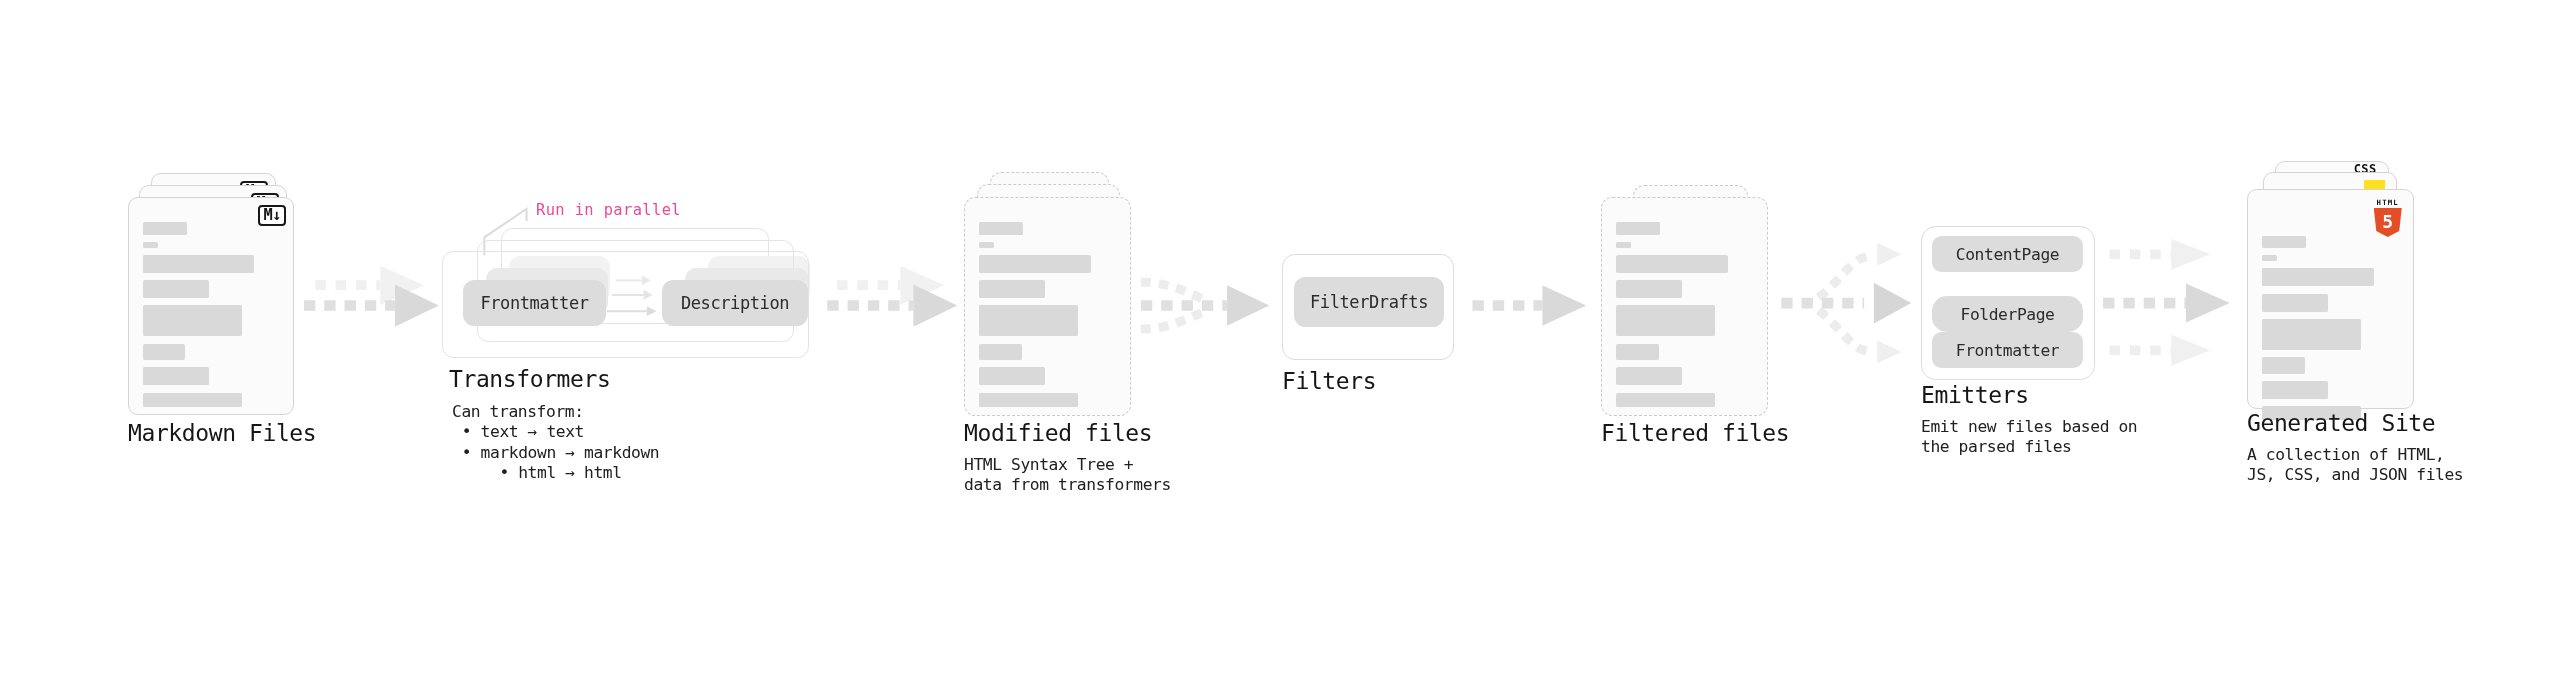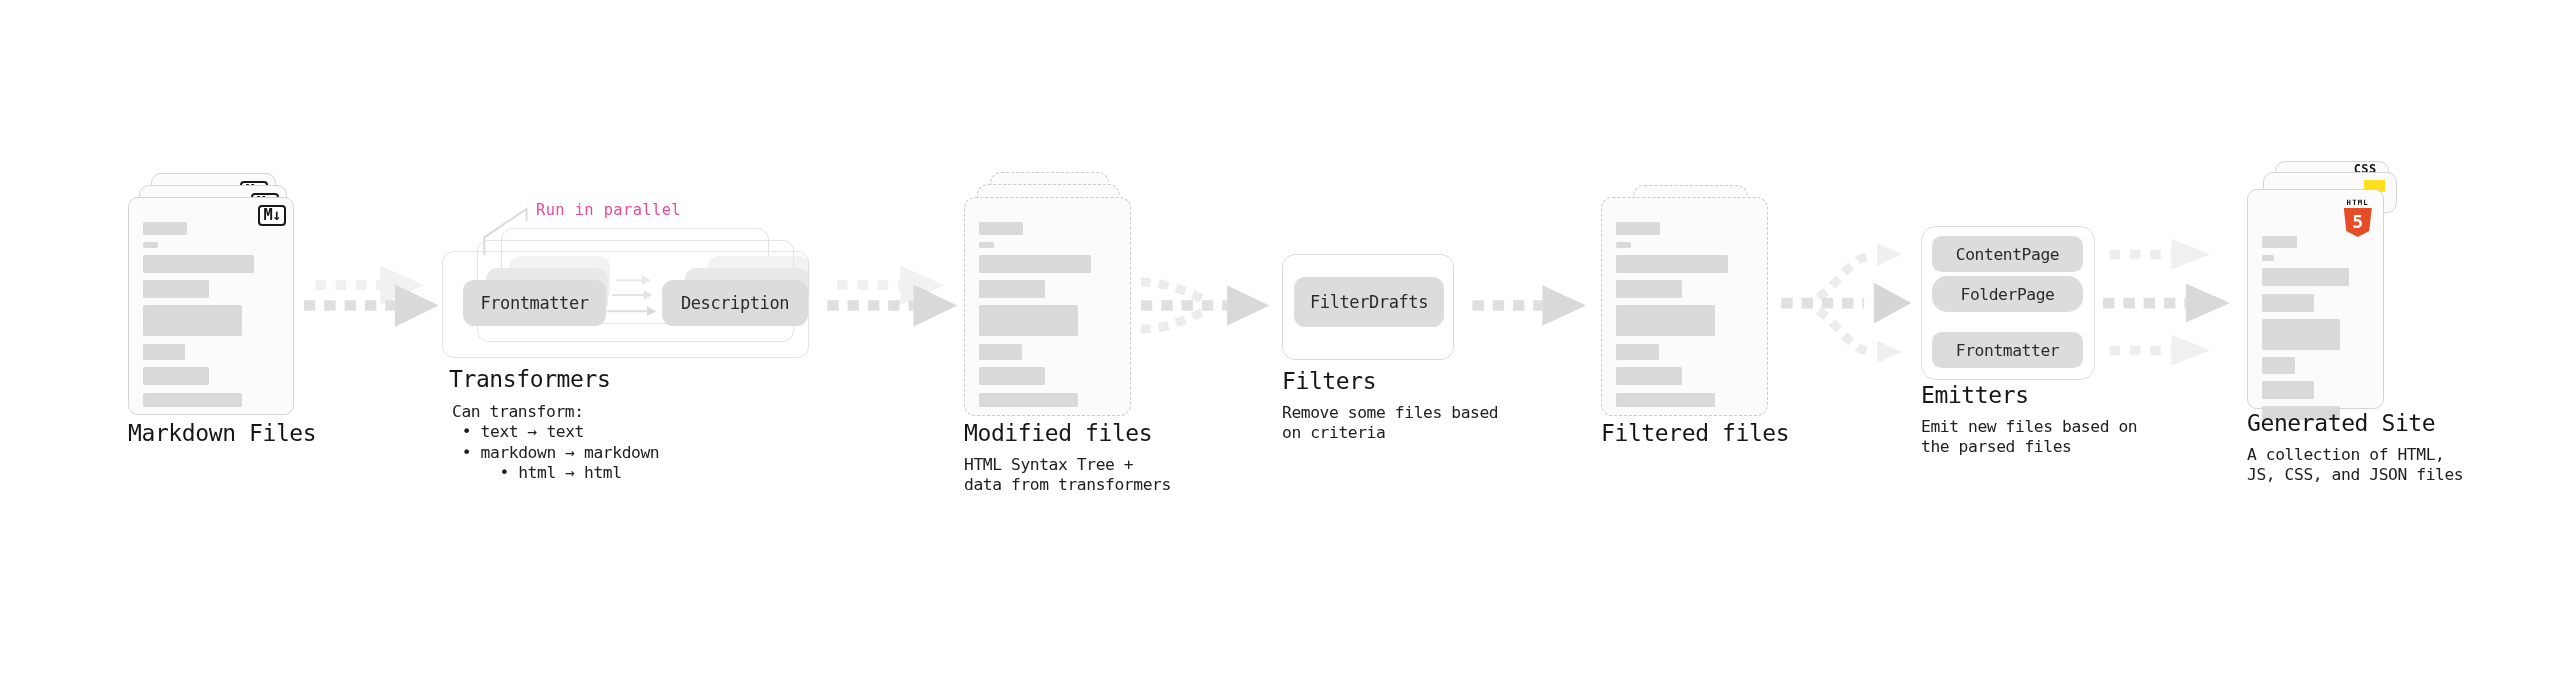--- a/index.html
+++ b/index.html
@@ -176,66 +176,62 @@
   <div class="stage-desc" style="left:964px; top:455px;">
     <div>HTML Syntax Tree +</div>
     <div>data from transformers</div>
   </div>
 
   <div class="panel" style="left:1282px; top:254px; width:172px; height:106px;"></div>
   <div class="gbox" style="left:1294px; top:277px; width:150px; height:50px;">
     <span>FilterDrafts</span>
   </div>
   <div class="stage-label" style="left:1282px; top:368px;">Filters</div>
-  <div class="stage-desc" style="left:1282px; top:403px;">
-    <div>Remove some files based</div>
-    <div>on criteria</div>
-  </div>
 
   <div class="doc dashed" style="left:1633px; top:185px; width:115px; height:34px;"></div>
   <div class="doc dashed" style="left:1601px; top:197px; width:167px; height:219px;">
     <div class="bars">
         <div class="bar" style="width: 32%; height: 12.2px;"></div>
         <div class="bar" style="width: 11%; height: 5.7px;"></div>
         <div class="bar" style="width: 81%; height: 18px;"></div>
         <div class="bar" style="width: 48%; height: 18px;"></div>
         <div class="bar" style="width: 72%; height: 31px;"></div>
         <div class="bar" style="width: 31%; height: 16.3px;"></div>
         <div class="bar" style="width: 48%; height: 18px;"></div>
         <div class="bar" style="width: 72%; height: 14px;"></div>
       </div>
   </div>
   <div class="stage-label" style="left:1601px; top:420px;">Filtered files</div>
 
   <div class="panel" style="left:1921px; top:226px; width:174px; height:154px; border-radius:14.6px;"></div>
   <div class="gbox" style="left:1932px; top:236px; width:151px; height:36px; border-radius:9.8px; font-size:16.3px;">
     <span>ContentPage</span>
   </div>
-  <div class="gbox" style="left:1932px; top:276px; width:151px; height:36px; border-radius:15px; font-size:16.3px;">
+  <div class="gbox" style="left:1932px; top:296px; width:151px; height:36px; border-radius:15px; font-size:16.3px;">
     <span>FolderPage</span>
   </div>
   <div class="gbox" style="left:1932px; top:332px; width:151px; height:36px; border-radius:9.8px; font-size:16.3px;">
     <span>Frontmatter</span>
   </div>
   <div class="stage-label" style="left:1921px; top:382px;">Emitters</div>
   <div class="stage-desc" style="left:1921px; top:417px;">
     <div>Emit new files based on</div>
     <div>the parsed files</div>
   </div>
 
   <div class="doc" style="left:2275px; top:161px; width:114px; height:36px;">
     <div class="css-badge">
       <div class="css-word">CSS</div>
       <div class="css-bar"></div>
     </div>
   </div>
   <div class="doc" style="left:2263px; top:172px; width:134px; height:41px;">
     <div class="js-badge"></div>
   </div>
-  <div class="doc" style="left:2247px; top:189px; width:137px; height:220px;padding-left:8px;">
+  <div class="doc" style="left:2247px; top:189px; width:167px; height:220px;padding-left:8px;">
     <div class="html5-badge">
       <div class="html5-word">HTML</div>
       <div class="html5-shield">5</div>
     </div>
     <div class="bars" style="top:46px;">
         <div class="bar" style="width: 32%; height: 12.2px;"></div>
         <div class="bar" style="width: 11%; height: 5.7px;"></div>
         <div class="bar" style="width: 81%; height: 18px;"></div>
         <div class="bar" style="width: 48%; height: 18px;"></div>
         <div class="bar" style="width: 72%; height: 31px;"></div>

